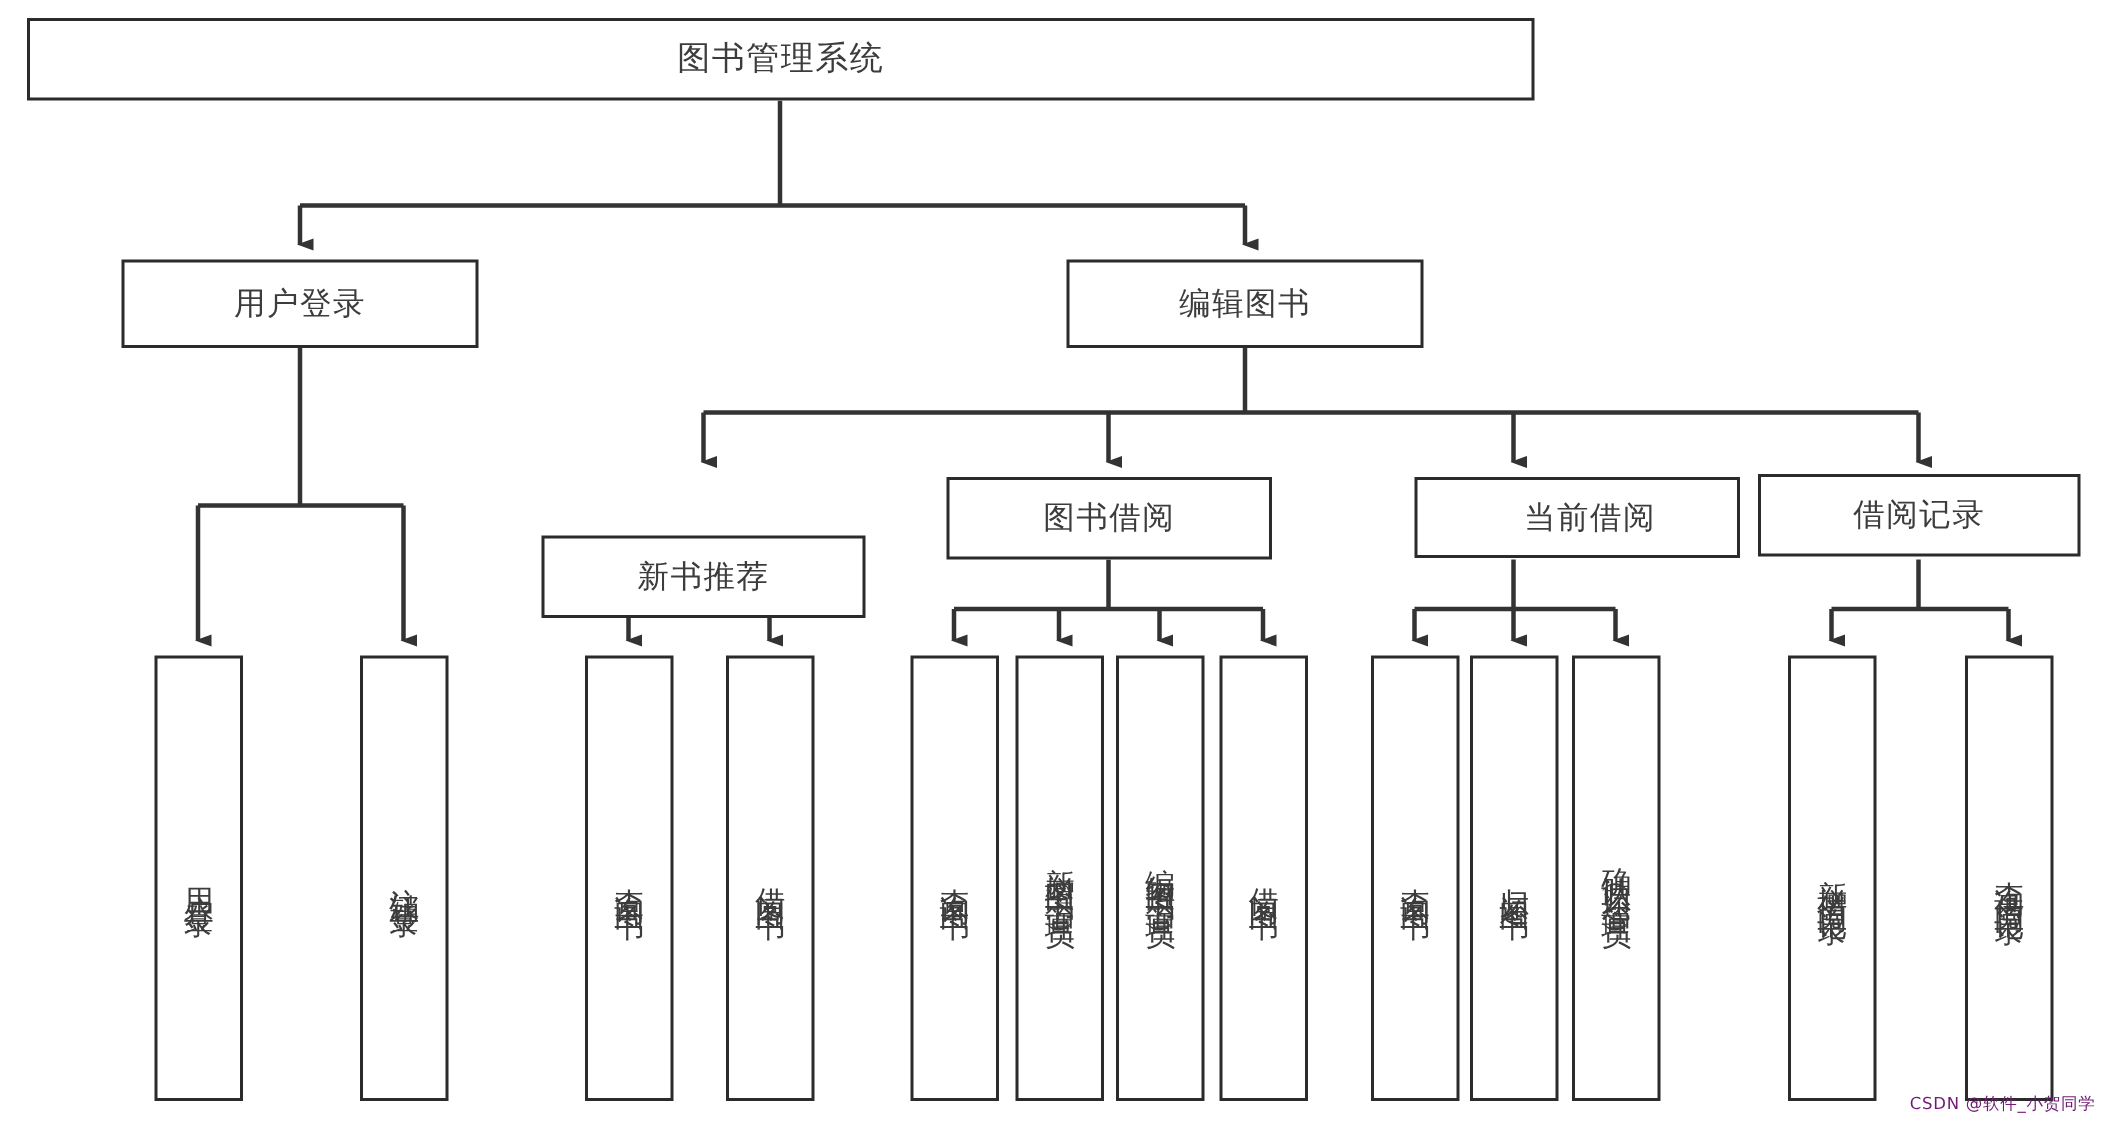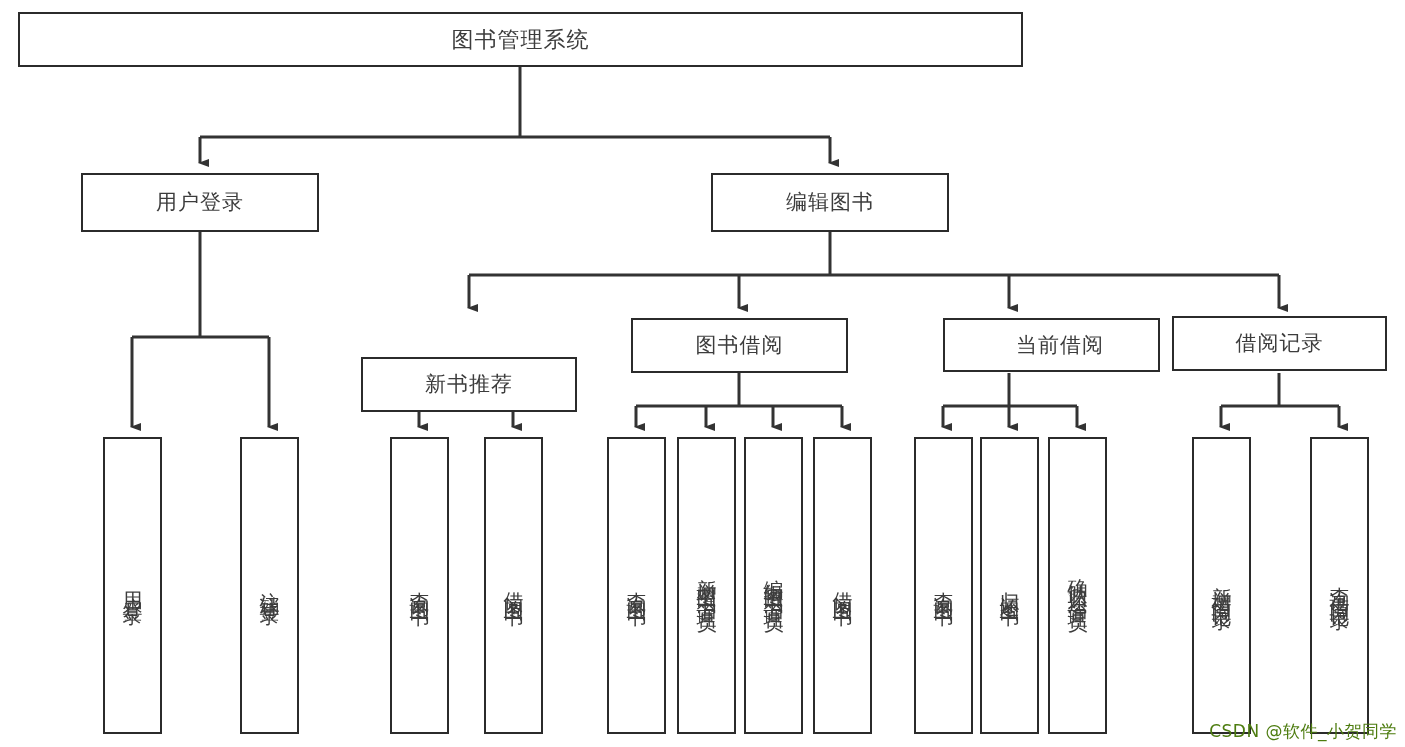--- a/index.html
+++ b/index.html
@@ -32,22 +32,22 @@
     writing-mode:vertical-rl;
     text-orientation:upright;
     letter-spacing:5px;
     font-size:20px;
     white-space:nowrap;
   }
   .node.root .label{font-size:22px;}
   .watermark{
     position:absolute;
     right:8px;bottom:4px;
-    color:#4d7c0f;
-    font-size:17px;
+    color:#701a75;
+    font-size:11px;
     letter-spacing:0.5px;
     white-space:nowrap;
     pointer-events:none;
   }
 </style>
 </head>
 <body>
 
 <div id="diagram-root">
 

